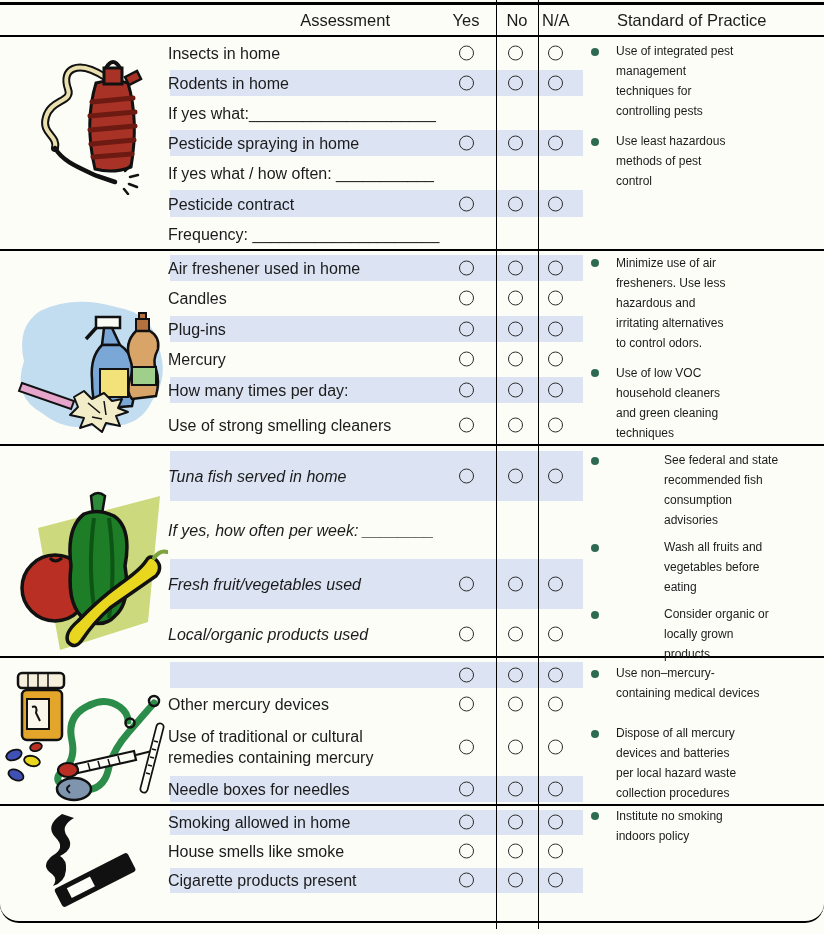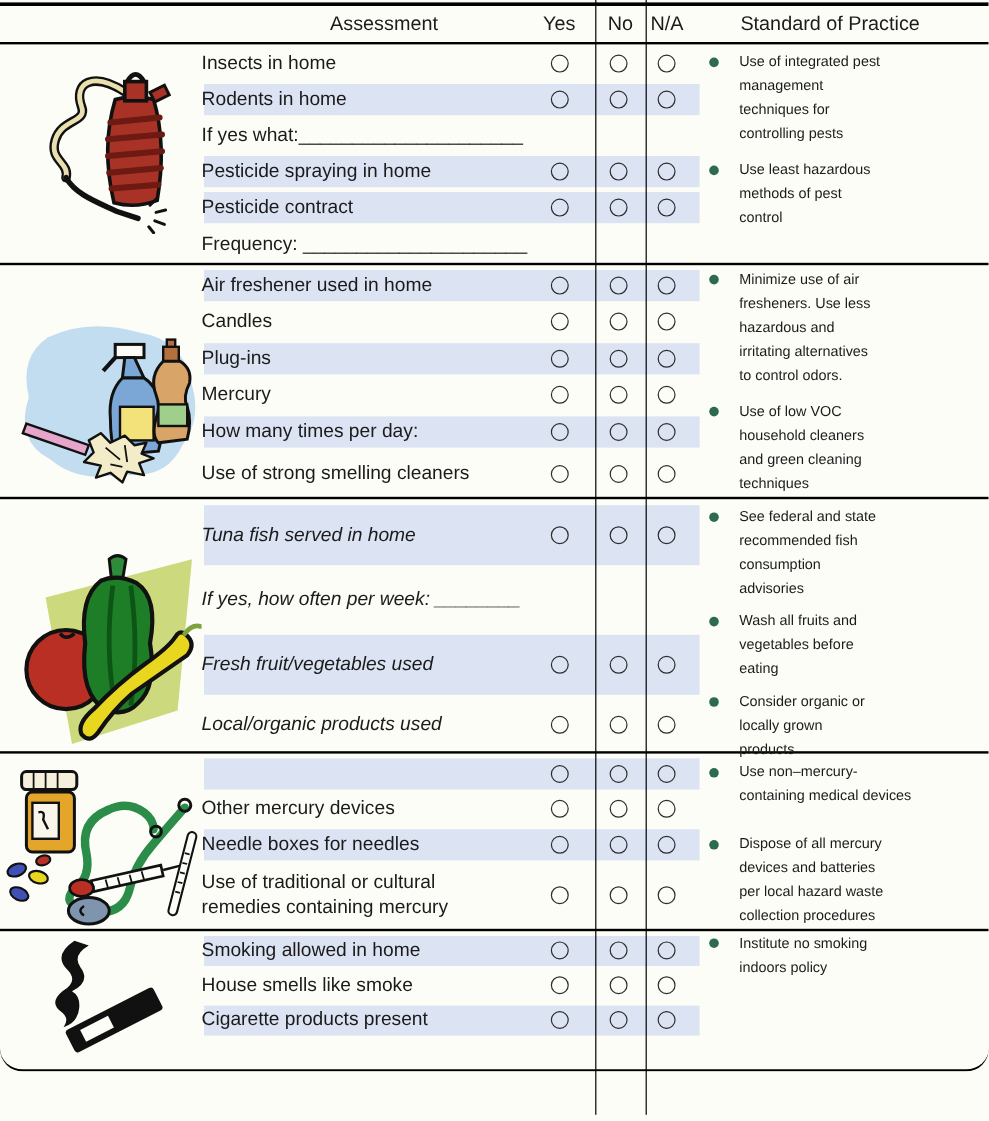--- a/index.html
+++ b/index.html
@@ -16,21 +16,21 @@
   }
   
   .topline{margin-top:2px;height:2.5px;background:var(--line-black);}
   
   .vline{position:absolute;top:0;height:929px;width:1.6px;background:var(--line-black);z-index:6;}
   .vline.v1{left:495.5px;}
   .vline.v2{left:537.5px;}
   
   .header{position:relative;height:30.5px;border-bottom:2.5px solid var(--line-black);}
   .header span{position:absolute;top:0;line-height:30px;font-size:16.5px;}
-  .h-assess{left:240px;width:160px;text-align:center;}
+  .h-assess{left:230px;width:160px;text-align:right;}
   .h-yes{left:447px;width:38px;text-align:center;}
   .h-no{left:497px;width:40px;text-align:center;}
   .h-na{left:542px;width:42px;text-align:left;}
   .h-std{left:617px;}
   
   .section{position:relative;border-bottom:2.5px solid var(--line-black);}
   .sec5{height:115px;border-radius:19px;}
   .rows{position:relative;}
   .sec1 .rows{padding-top:1px;}
   .sec2 .rows{padding-top:2px;}
@@ -61,21 +61,21 @@
   .radio.no{left:507.5px;}
   .radio.na{left:547.5px;}
   
   .standards{position:absolute;left:586px;top:0;width:232px;z-index:3;}
   .sec1 .standards{padding-top:4px;}
   .sec2 .standards{padding-top:2px;}
   .sec3 .standards{padding-top:4px;}
   .sec4 .standards{padding-top:5px;}
   .sec5 .standards{padding-top:0;}
   .std-item{display:flex;margin-bottom:10px;}
-  .sec3 .std-item{margin-bottom:7px;}
+  .sec3 .std-item{margin-bottom:7px;gap:48px;}
   .sec4 .std-item{margin-bottom:20px;}
   .std-bullet{flex:0 0 8px;width:8px;height:8px;border-radius:50%;background:var(--bullet-green);margin:6.5px 0 0 5px;}
   .std-text{margin-left:17px;font-size:12px;line-height:20px;white-space:pre-line;width:200px;}
   
   .icon-box{position:absolute;z-index:2;}
   .icon-box svg{width:100%;height:100%;display:block;}
   .sec1 .icon-box{left:25px;top:18px;width:135px;height:140px;}
   .sec2 .icon-box{left:8px;top:28px;width:170px;height:162px;}
   .sec3 .icon-box{left:8px;top:24px;width:160px;height:198px;}
   .sec4 .icon-box{left:2px;top:5px;width:182px;height:140px;}
@@ -135,20 +135,25 @@
       </div>
       <div class="row no-circles">
 
         <span class="rowlabel">If yes what:_____________________</span>
 
       </div>
       <div class="row hl">
         <span class="hlband"></span>
         <span class="rowlabel">Pesticide spraying in home</span>
         <span class="circles"><span class="radio yes"></span><span class="radio no"></span><span class="radio na"></span></span>
+      </div>
+      <div class="row no-circles">
+
+        <span class="rowlabel">If yes what / how often: ___________</span>
+
       </div>
       <div class="row hl">
         <span class="hlband"></span>
         <span class="rowlabel">Pesticide contract</span>
         <span class="circles"><span class="radio yes"></span><span class="radio no"></span><span class="radio na"></span></span>
       </div>
       <div class="row no-circles">
 
         <span class="rowlabel">Frequency: _____________________</span>
 
@@ -331,29 +336,29 @@
     <div class="rows">
       <div class="row hl">
         <span class="hlband"></span>
         <span class="circles"><span class="radio yes"></span><span class="radio no"></span><span class="radio na"></span></span>
       </div>
       <div class="row">
         
         <span class="rowlabel">Other mercury devices</span>
         <span class="circles"><span class="radio yes"></span><span class="radio no"></span><span class="radio na"></span></span>
       </div>
-      <div class="row hl">
-        <span class="hlband"></span>
-        <span class="rowlabel">Needle boxes for needles</span>
-        <span class="circles"><span class="radio yes"></span><span class="radio no"></span><span class="radio na"></span></span>
-      </div>
       <div class="row last">
         
         <span class="rowlabel">Use of traditional or cultural
 remedies containing mercury</span>
+        <span class="circles"><span class="radio yes"></span><span class="radio no"></span><span class="radio na"></span></span>
+      </div>
+      <div class="row hl">
+        <span class="hlband"></span>
+        <span class="rowlabel">Needle boxes for needles</span>
         <span class="circles"><span class="radio yes"></span><span class="radio no"></span><span class="radio na"></span></span>
       </div>
     </div>
     <div class="standards">
         <div class="std-item">
           <span class="std-bullet"></span>
           <span class="std-text">Use non–mercury-
 containing medical devices</span>
         </div>
         <div class="std-item">

